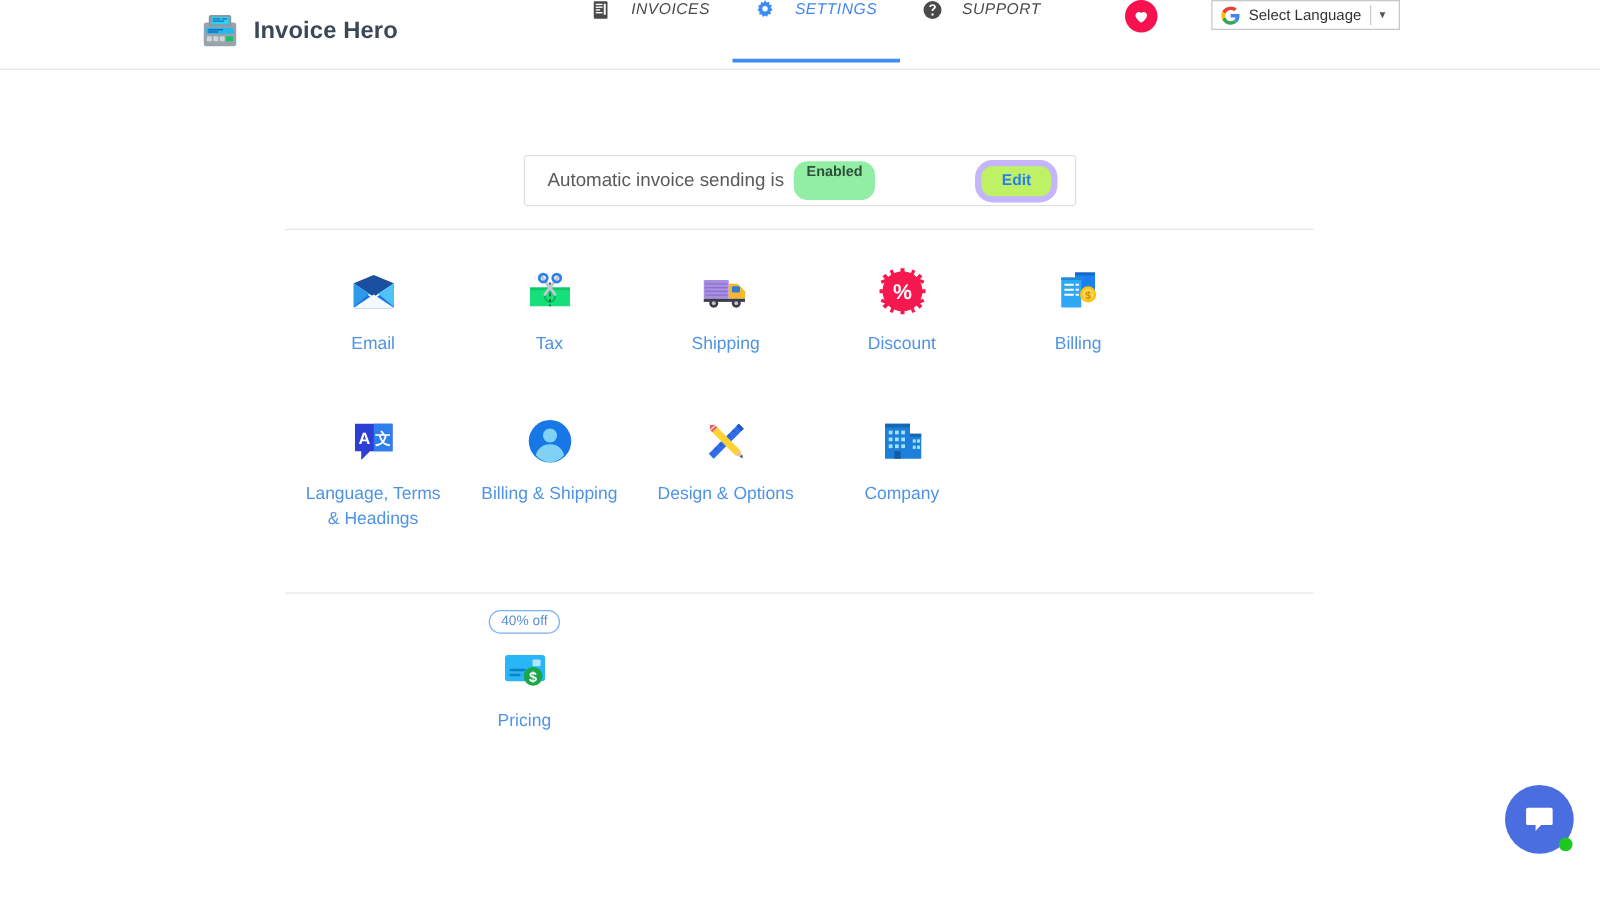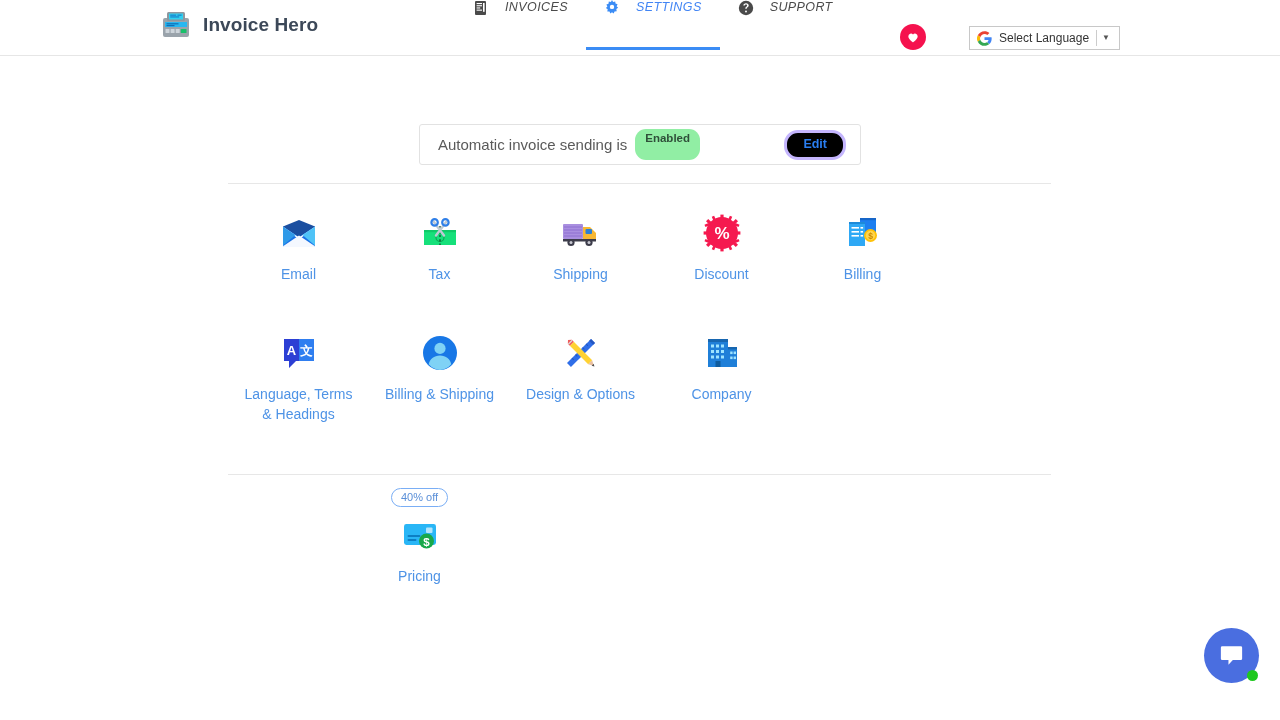--- a/index.html
+++ b/index.html
@@ -60,21 +60,21 @@
     left: 0; right: 0; bottom: 0;
     height: 3px;
     background: #3b8cf5;
   }
   .nav-icon { width: 16px; height: 16px; display: block; flex: 0 0 auto; }
 
   .header-right {
     position: absolute;
     right: 160px; top: 0;
     height: 50px;
-    display: flex; align-items: flex-end; gap: 43px;
+    display: flex; align-items: flex-start; gap: 43px;
   }
   .heart-btn {
     width: 26px; height: 26px;
     border-radius: 50%;
     background: #f5124e;
     display: flex; align-items: center; justify-content: center;
     cursor: pointer;
   }
   .heart-btn svg { width: 14px; height: 14px; display: block; }
 
@@ -123,27 +123,27 @@
     background: #91eea4;
     color: #2f4f39;
     font-size: 11.5px;
     font-weight: bold;
     border-radius: 11px;
     padding: 3px 10px 16px;
     white-space: nowrap;
   }
   .edit-btn {
     margin-left: auto;
-    border: 3px solid #c4b5fd;
+    border: 5px solid #c4b5fd;
     border-radius: 14px;
     color: #2a7ef0;
     font-size: 12.5px;
     font-weight: bold;
     padding: 4px 16px 5px;
-    background: #000000;
+    background: #bef264;
     cursor: pointer;
     line-height: 1.2;
   }
 
   .divider {
     position: absolute;
     left: 228px;
     width: 823px;
     height: 1px;
     background: #e7e7e7;

